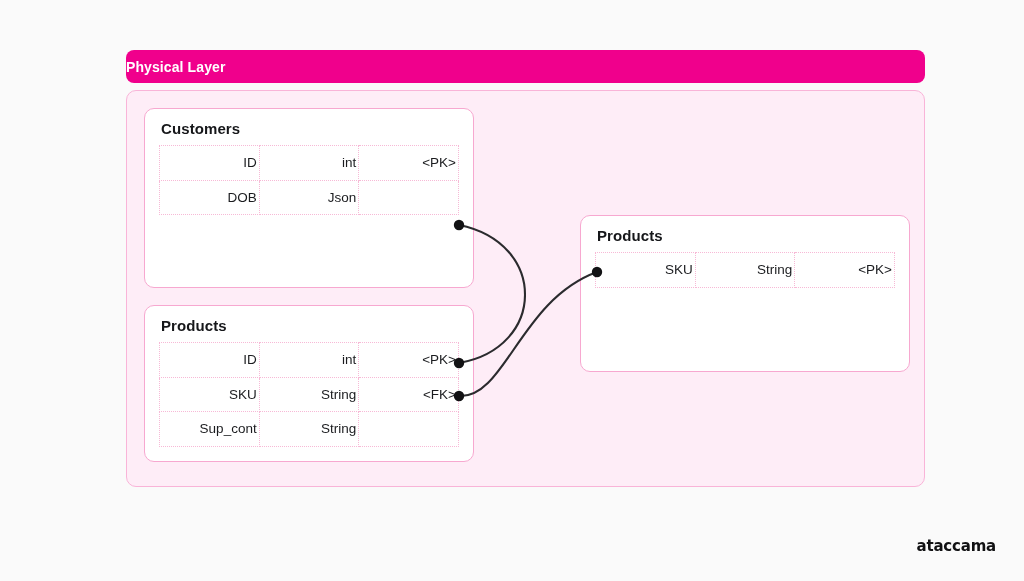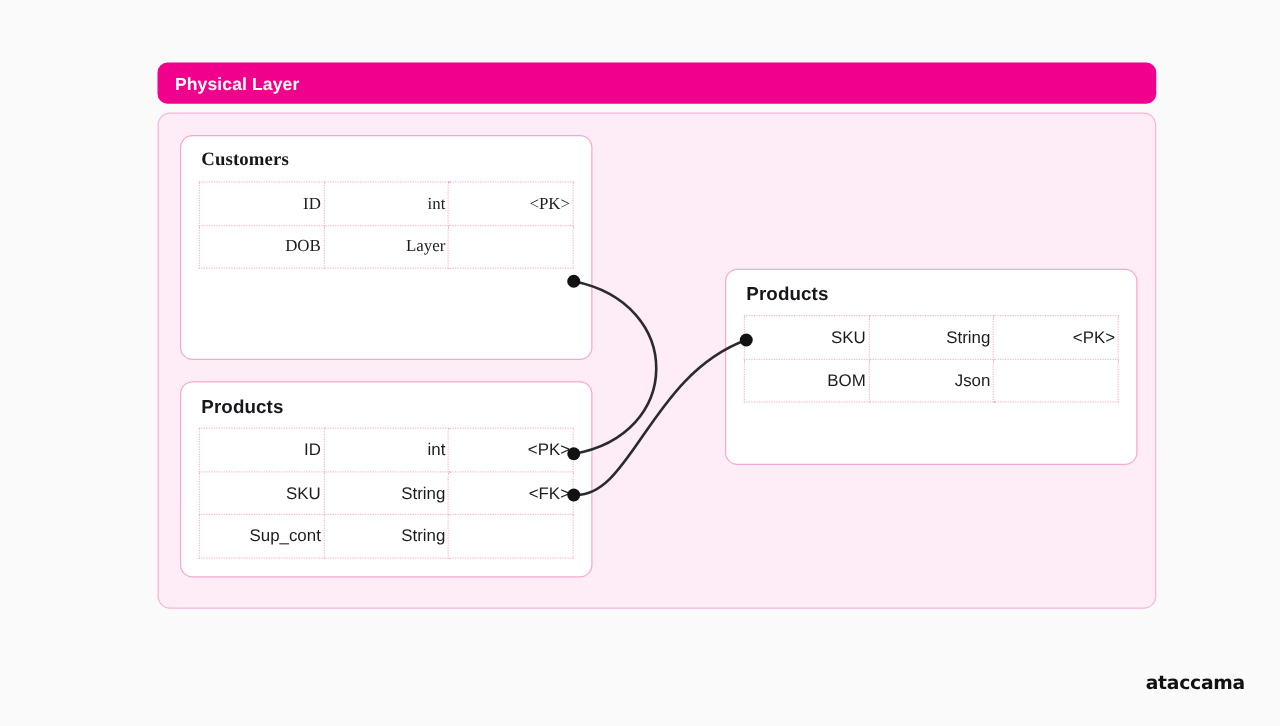--- a/index.html
+++ b/index.html
@@ -20,21 +20,20 @@
     position: absolute;
     left: 126px;
     top: 50px;
     width: 799px;
     height: 33px;
     background: #f0008c;
     border-radius: 8px;
     display: flex;
     align-items: center;
     box-sizing: border-box;
-    padding-left: 14px;
   }
   #layer-header .title {
     color: #ffffff;
     font-size: 14px;
     font-weight: bold;
     letter-spacing: .1px;
   }
 
   
   #layer-panel {
@@ -74,21 +73,21 @@
     border: 1px dotted #f7b9d6;
     text-align: right;
     font-size: 13.5px;
     color: #1b1c1f;
     height: 33.5px;
     padding: 0 2px;
     overflow: hidden;
     white-space: nowrap;
   }
 
-  #card-customers { left: 144px; top: 108px;  width: 330px; height: 180px; font-family: Liberation Serif, serif; }
+  #card-customers { left: 144px; top: 108px;  width: 330px; height: 180px; }
   #card-products-left { left: 144px; top: 305px; width: 330px; height: 157px; }
   #card-products-right { left: 580px; top: 215px; width: 330px; height: 157px; }
 
   
   #connectors {
     position: absolute;
     left: 0; top: 0;
     width: 1024px;
     height: 581px;
     pointer-events: none;
@@ -125,21 +124,21 @@
   <div class="entity-title">Customers</div>
   <table class="entity-table">
     <tbody>
       <tr>
         <td>ID</td>
         <td>int</td>
         <td>&lt;PK&gt;</td>
       </tr>
       <tr>
         <td>DOB</td>
-        <td>Layer</td>
+        <td>Json</td>
         <td></td>
       </tr>
     </tbody>
   </table>
 </div>
 
 <div class="entity-card" id="card-products-left">
   <div class="entity-title">Products</div>
   <table class="entity-table">
     <tbody>
@@ -164,25 +163,20 @@
 
 <div class="entity-card" id="card-products-right">
   <div class="entity-title">Products</div>
   <table class="entity-table">
     <tbody>
       <tr>
         <td>SKU</td>
         <td>String</td>
         <td>&lt;PK&gt;</td>
       </tr>
-      <tr>
-        <td>BOM</td>
-        <td>Json</td>
-        <td></td>
-      </tr>
     </tbody>
   </table>
 </div>
 
 <svg id="connectors">
 
   <path class="rel-line" d="M 459 225 C 548 243, 546 348, 459 363"></path>
   <circle class="rel-dot" cx="459" cy="225" r="5.2"></circle>
   <circle class="rel-dot" cx="459" cy="363" r="5.2"></circle>
 

